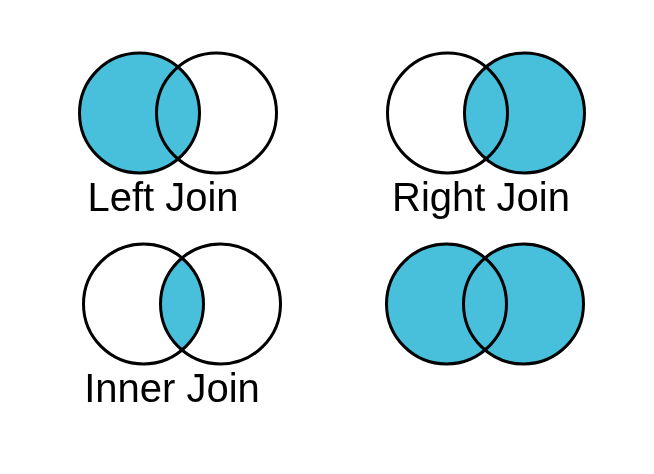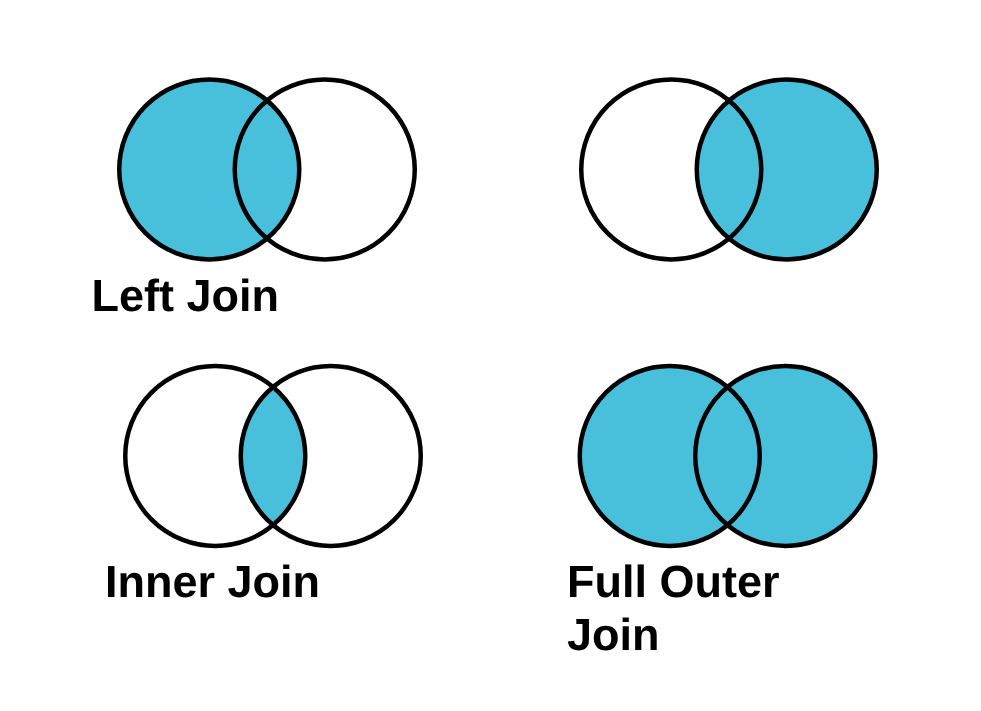--- a/index.html
+++ b/index.html
@@ -13,25 +13,25 @@
   }
   .cell{position:absolute;width:204px;}
   .cell-tl{left:76px;top:49px;}
   .cell-tr{left:384px;top:49px;}
   .cell-bl{left:80px;top:240px;}
   .cell-br{left:383px;top:240px;}
   svg.venn{display:block;width:204px;height:128px;}
   .label{
     position:relative;
     margin-top:3px;
-    font-weight:bold;
-    font-size:30px;
+    font-weight:normal;
+    font-size:40px;
     line-height:35px;
     color:#000000;
-    text-align:left;
+    text-align:center;
   }
   .cell-tl .label{left:-15px;}
   .cell-tr .label{left:-5px;}
   .cell-bl .label{left:-10px;}
   .cell-br .label{left:-5px;}
 </style>
 </head>
 <body>
 
 <div id="canvas">
@@ -44,34 +44,34 @@
       </svg>
     <div class="label">Left Join</div>
   </div>
 
   <div class="cell cell-tr">
     <svg class="venn" aria-hidden="true" viewBox="0 0 204 128">
         <circle cx="140.5" cy="64" r="60" fill="#48C0DC" stroke="none"></circle>
         <circle cx="63.5" cy="64" r="60" fill="none" stroke="#000000" stroke-width="3"></circle>
         <circle cx="140.5" cy="64" r="60" fill="none" stroke="#000000" stroke-width="3"></circle>
       </svg>
+    <div class="label">Right Join</div>
   </div>
 
   <div class="cell cell-bl">
     <svg class="venn" aria-hidden="true" viewBox="0 0 204 128">
         <path d="M 102 17.98 A 60 60 0 0 1 102 110.02 A 60 60 0 0 1 102 17.98 Z" fill="#48C0DC" stroke="none"></path>
         <circle cx="63.5" cy="64" r="60" fill="none" stroke="#000000" stroke-width="3"></circle>
         <circle cx="140.5" cy="64" r="60" fill="none" stroke="#000000" stroke-width="3"></circle>
       </svg>
     <div class="label">Inner Join</div>
   </div>
 
   <div class="cell cell-br">
     <svg class="venn" aria-hidden="true" viewBox="0 0 204 128">
         <circle cx="63.5" cy="64" r="60" fill="#48C0DC" stroke="none"></circle>
         <circle cx="140.5" cy="64" r="60" fill="#48C0DC" stroke="none"></circle>
         <circle cx="63.5" cy="64" r="60" fill="none" stroke="#000000" stroke-width="3"></circle>
         <circle cx="140.5" cy="64" r="60" fill="none" stroke="#000000" stroke-width="3"></circle>
       </svg>
-    <div class="label">Full Outer Join</div>
   </div>
 
 </div>
 
 </body></html>

